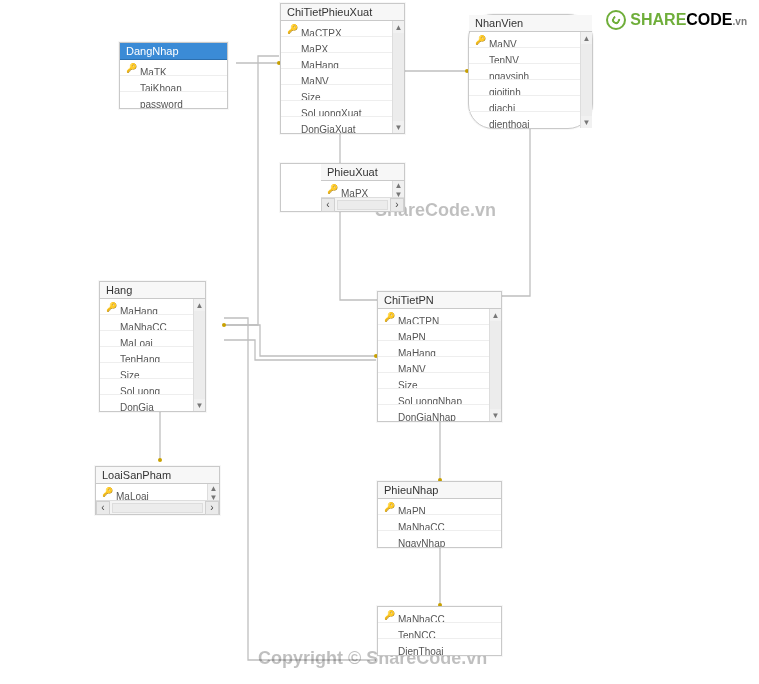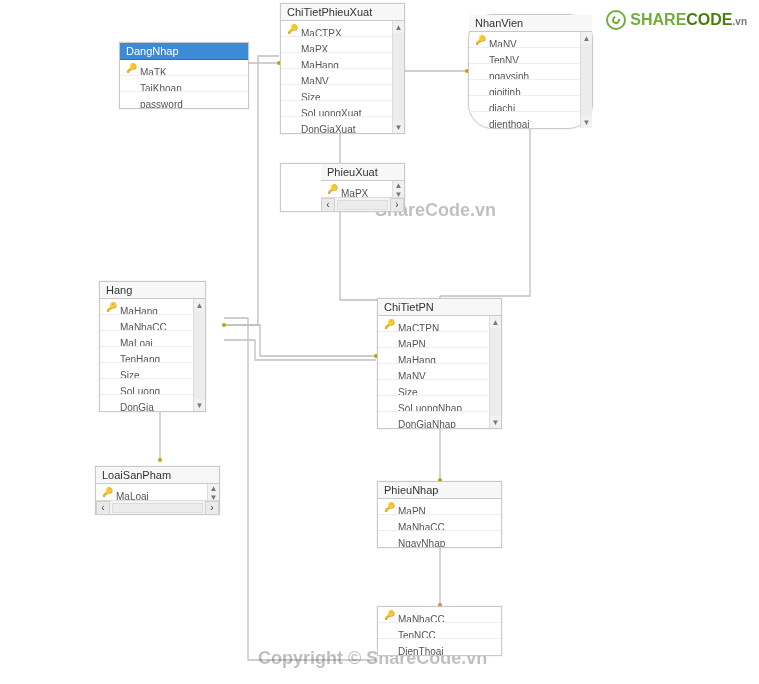--- a/index.html
+++ b/index.html
@@ -20,21 +20,21 @@
   .vscroll .arrow { height:12px; display:flex; align-items:center; justify-content:center; color:#777; font-size:8px; cursor:pointer; }
   .vscroll .track { flex:1; background:#ececec; }
   .hscroll { height:14px; display:flex; align-items:center; border-top:1px solid #ddd; background:#f4f4f4; }
   .hscroll .lbtn,.hscroll .rbtn { width:14px; height:14px; display:flex; align-items:center; justify-content:center; color:#444; font-size:10px; cursor:pointer; background:#eaeaea; border:1px solid #d0d0d0; }
   .hscroll .track { flex:1; height:10px; margin:0 2px; background:#ececec; border:1px solid #ddd; }
 
   .logo { position:absolute; top:10px; right:12px; font-weight:700; font-size:16px; display:flex; align-items:center; gap:4px; }
   .logo .icon { width:20px; height:20px; border:2px solid #6fae3a; border-radius:50%; position:relative; }
   .logo .icon::after{ content:""; position:absolute; inset:4px; border:2px solid #6fae3a; border-top-color:transparent; border-radius:50%; transform:rotate(30deg); }
   .logo .share { color:#6fae3a;margin-top:8px; }
-  .logo .code  { color:#4d7c0f; }
+  .logo .code  { color:#000000; }
   .logo .vn    { color:#7a7a7a; font-size:10px; }
 
   .wm { position:absolute; color:rgba(0,0,0,0.25); font-weight:600; pointer-events:none; }
 </style>
 </head>
 <body>
 
 <svg class="relations">
   <g stroke="#bfbfbf" stroke-width="1.3" fill="none">
 
@@ -78,21 +78,21 @@
 <div class="logo">
   <span class="icon"></span>
   <span>
     <span class="share">SHARE</span><span class="code">CODE</span><span class="vn">.vn</span>
   </span>
 </div>
 
 <div class="wm" style="left:375px; top:200px; font-size:18px;">ShareCode.vn</div>
 <div class="wm" style="left:258px; top:648px; font-size:18px;">Copyright © ShareCode.vn</div>
 
-<div class="tbl" style="left:119px; top:42px; width:130px;">
+<div class="tbl" style="left:119px; top:42px; width:109px;">
   <div class="tbl-header blue">
       <span>DangNhap</span>
     </div>
   <div class="tbl-body">
     <div class="rows">
       <div class="row">
           <span class="key">🔑</span>
           <span class="name">MaTK</span>
         </div>
       <div class="row">
@@ -249,21 +249,21 @@
         </div>
     </div>
     <div class="vscroll">
       <div class="arrow">▲</div>
         <div class="track"></div>
         <div class="arrow">▼</div>
     </div>
   </div>
 </div>
 
-<div class="tbl" style="left:377px; top:298px; width:125px;">
+<div class="tbl" style="left:377px; top:291px; width:125px;">
   <div class="tbl-header">
       <span>ChiTietPN</span>
     </div>
   <div class="tbl-body">
     <div class="rows" style="margin-right:12px;">
       <div class="row">
           <span class="key">🔑</span>
           <span class="name">MaCTPN</span>
         </div>
       <div class="row">

